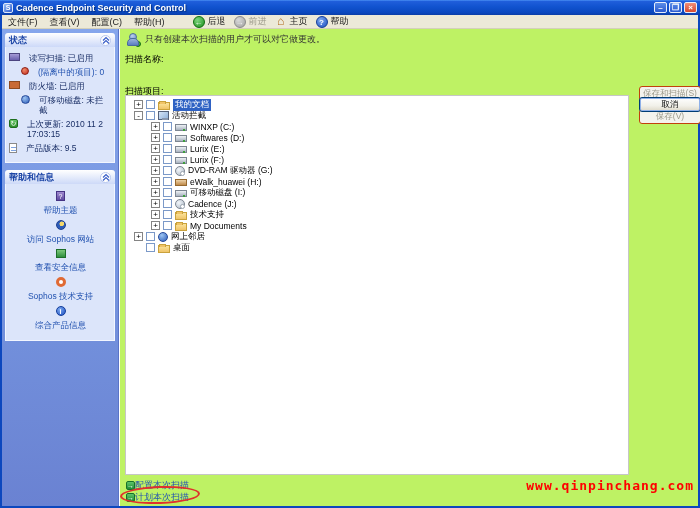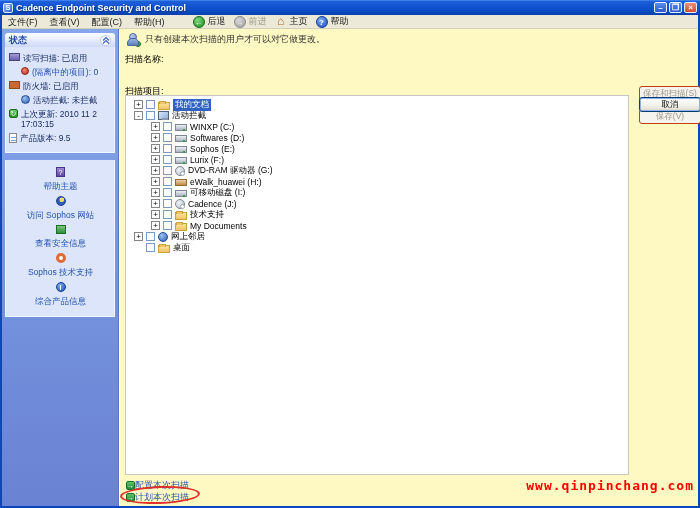--- a/index.html
+++ b/index.html
@@ -34,33 +34,33 @@
   .ic-back { background:radial-gradient(circle at 35% 30%,#7ed67e,#1d8f1d); border:1px solid #0e6d0e; }
   .ic-fwd  { background:radial-gradient(circle at 35% 30%,#d9d9d9,#a0a0a0); border:1px solid #8a8a8a; color:#efefef; }
   .ic-home { background:transparent; color:#b06a1e; font-size:12px; line-height:10px; }
   .ic-help { background:radial-gradient(circle at 35% 30%,#7da9f0,#1d4fc0); border:1px solid #123c9a; font-weight:bold; }
 
   
   .bodyarea { position:absolute; top:29px; left:0; right:0; bottom:0; }
   .sidebar { position:absolute; left:0; top:0; bottom:0; width:117px;
     background:linear-gradient(180deg,#86a6ec 0%,#7493de 55%,#6a82d2 100%);
     border-right:1px solid #5a74c8; padding:4px 3px; }
-  .main { position:absolute; left:118px; top:0; right:0; bottom:0; background:#fef9c3; font-size:9px; }
+  .main { position:absolute; left:118px; top:0; right:0; bottom:0; background:#bef264; font-size:9px; }
 
   
   .panel { margin-bottom:7px; }
   .phead { height:14px; border-radius:3px 3px 0 0;
     background:linear-gradient(180deg,#ffffff,#cdd9f8);
     display:flex; align-items:center; justify-content:space-between; padding:0 4px;
     color:#1b44a5; font-size:9px; font-weight:bold;gap:34px; }
   .chev { width:11px; height:11px; border-radius:50%; background:#fff; border:1px solid #b9c8ee;
     display:flex; align-items:center; justify-content:center; }
   .pbody { background:#dce5fa; border:1px solid #f2f6ff; border-top:none; padding:4px 3px 5px 3px;
     font-size:8.5px; color:#1a2f66; }
-  .srow { display:flex; gap:3px; margin:2px 0 4px 0; align-items:flex-start; line-height:10px; }
+  .srow { display:flex; gap:9px; margin:2px 0 4px 0; align-items:flex-start; line-height:10px; }
   .srow.indent { margin-left:12px; }
   .sicon { flex:none; margin-top:0; }
   .i-scan { width:11px; height:8px; background:linear-gradient(#a59ad6,#6a5fae); border:1px solid #4c4480; }
   .i-quar { width:8px; height:8px; border-radius:50%; background:radial-gradient(circle at 35% 30%,#f08a6a,#c22c1d); border:1px solid #8e1f14; }
   .i-fw   { width:11px; height:8px; background:#c96a35; border:1px solid #8e4a20;
             background-image:linear-gradient(0deg,transparent 45%,#e8a06a 45%,#e8a06a 55%,transparent 55%); }
   .i-globe{ width:9px; height:9px; border-radius:50%; background:radial-gradient(circle at 35% 30%,#9cc4f2,#2d5cb8); border:1px solid #24489a; }
   .i-upd  { width:9px; height:9px; border-radius:2px; background:linear-gradient(#6cc86c,#2c8e2c); border:1px solid #1d6e1d;
             color:#fff; font-size:7px; line-height:8px; text-align:center; }
   .i-ver  { width:8px; height:10px; background:#fff; border:1px solid #8a8a8a;
@@ -187,34 +187,42 @@
           <div class="srow indent">
             <span class="sicon i-quar"></span>
             <span class="slink">(隔离中的项目): 0</span>
           </div>
           <div class="srow">
             <span class="sicon i-fw"></span>
             <span>防火墙: 已启用</span>
           </div>
           <div class="srow indent">
             <span class="sicon i-globe"></span>
-            <span>活动拦截: 未拦截</span>
+            <span>可移动磁盘: 未拦截</span>
           </div>
           <div class="srow">
             <span class="sicon i-upd">↻</span>
             <span>上次更新: 2010 11 2 17:03:15</span>
           </div>
           <div class="srow">
             <span class="sicon i-ver"></span>
             <span>产品版本: 9.5</span>
           </div>
         </div>
       </div>
 
       <div class="panel">
+        <div class="phead">
+          <span>帮助和信息</span>
+          <span class="chev">
+            <svg width="8" height="8" viewBox="0 0 8 8">
+                <path d="M1 4.5 L4 1.5 L7 4.5 M1 7.5 L4 4.5 L7 7.5" stroke="#3a5fc8" stroke-width="1.2" fill="none"></path>
+              </svg>
+          </span>
+        </div>
         <div class="pbody">
           <div class="hrow">
             <span class="h-help">?</span>
             <span>帮助主题</span>
           </div>
           <div class="hrow">
             <span class="h-web"></span>
             <span>访问 Sophos 网站</span>
           </div>
           <div class="hrow">
@@ -267,21 +275,21 @@
         <div class="trow lvl1">
           <span class="exp">+</span>
           <span class="cb"></span>
           <span class="ticon idrive"></span>
           <span class="tlabel">Softwares (D:)</span>
         </div>
         <div class="trow lvl1">
           <span class="exp">+</span>
           <span class="cb"></span>
           <span class="ticon idrive"></span>
-          <span class="tlabel">Sophos (E:)</span>
+          <span class="tlabel">Lurix (E:)</span>
         </div>
         <div class="trow lvl1">
           <span class="exp">+</span>
           <span class="cb"></span>
           <span class="ticon idrive"></span>
           <span class="tlabel">Lurix (F:)</span>
         </div>
         <div class="trow lvl1">
           <span class="exp">+</span>
           <span class="cb"></span>

